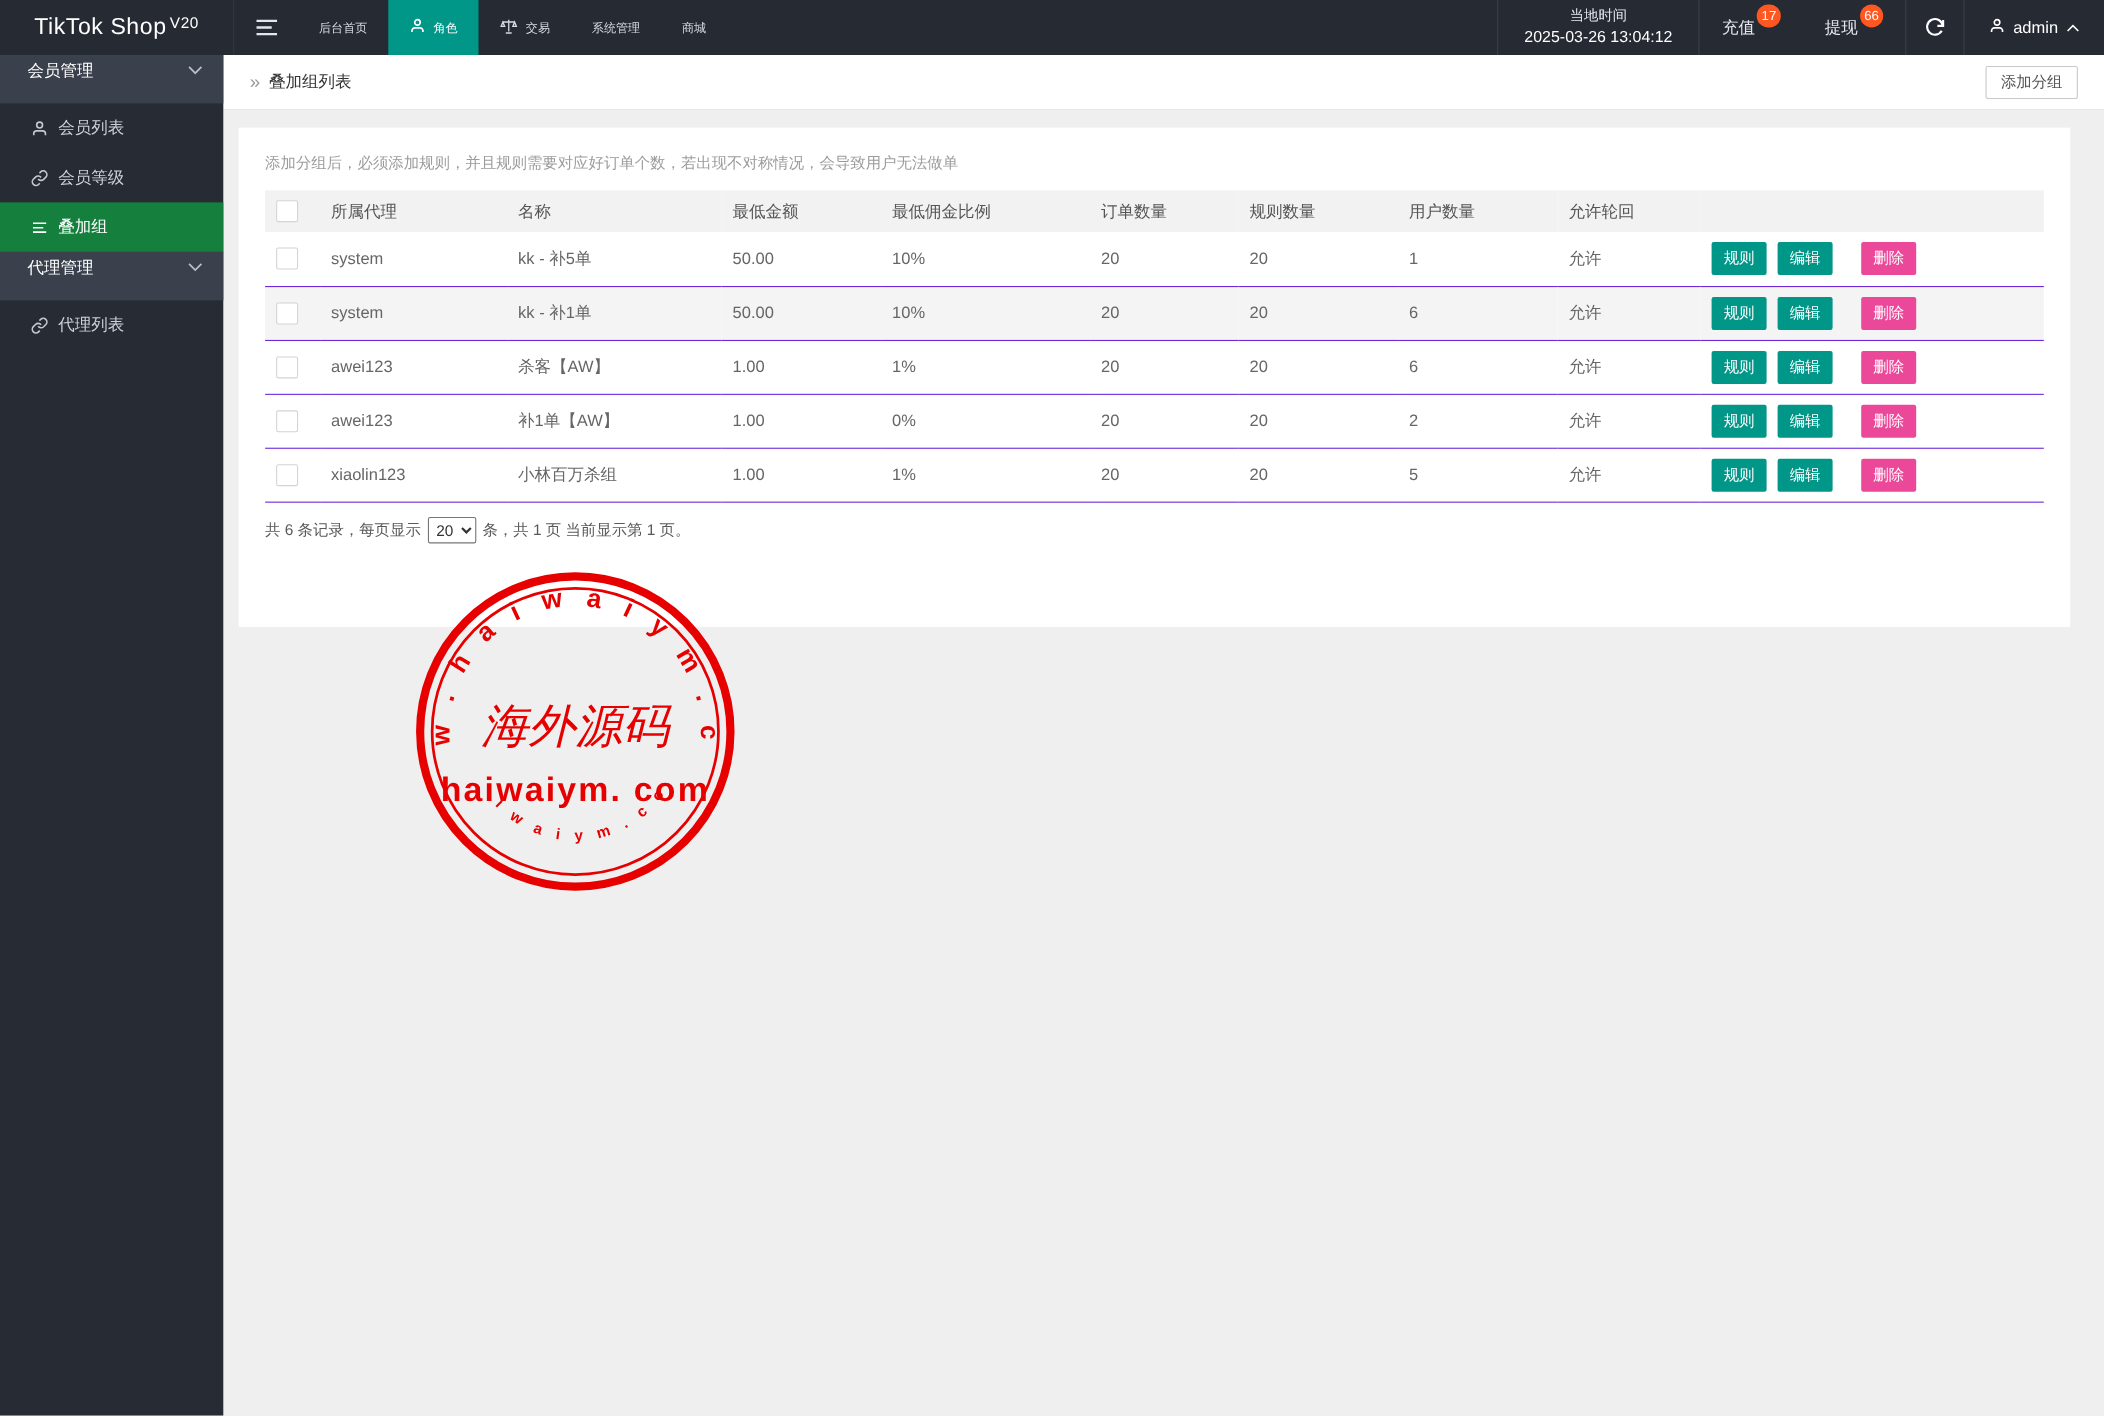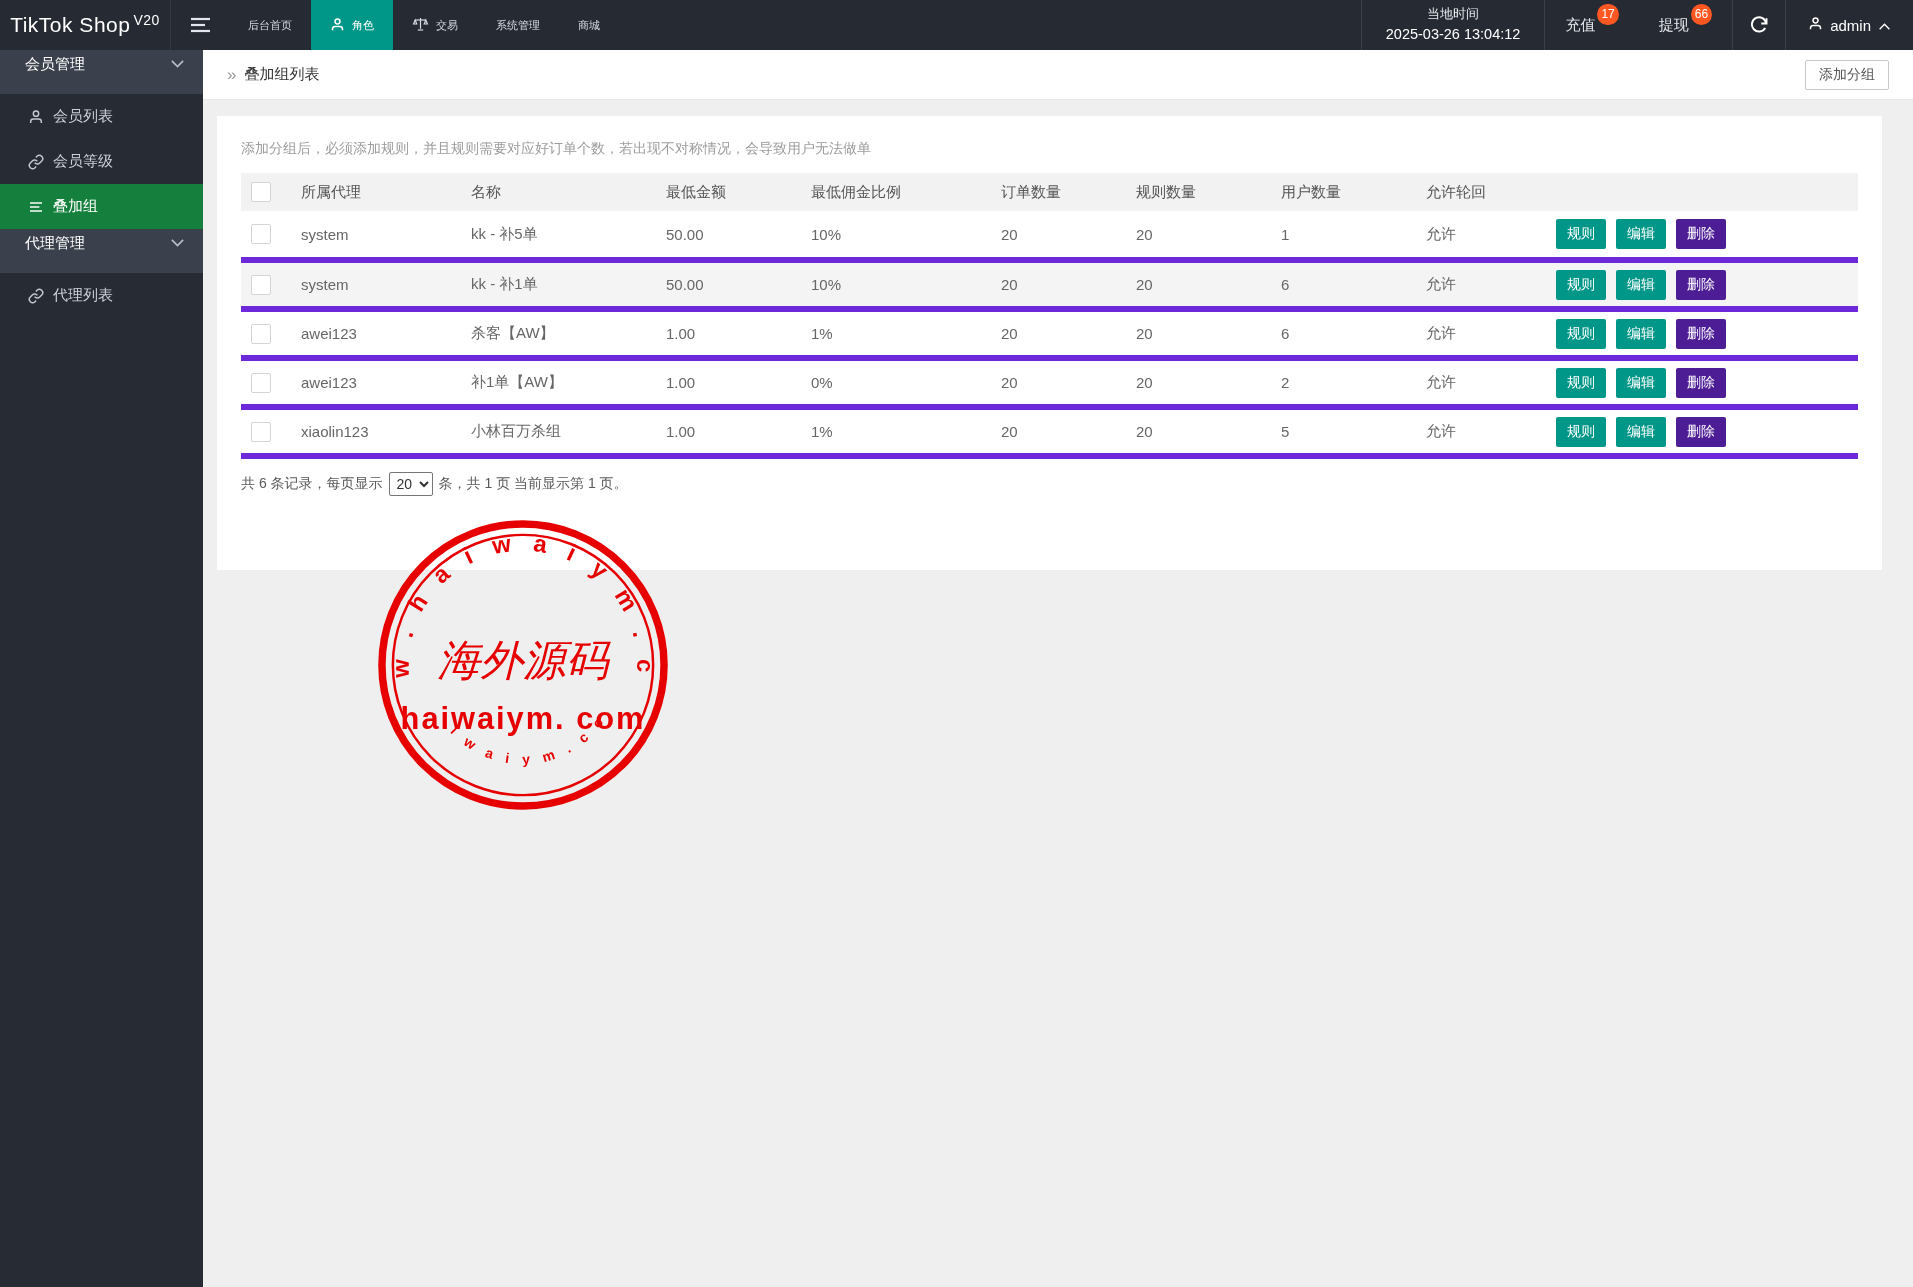--- a/index.html
+++ b/index.html
@@ -11,21 +11,21 @@
     overflow: hidden;
     color: #333;
   }
   
   .navbar {
     position: absolute; top: 0; left: 0; width: 1913px; height: 50px;
     background: #262a33; display: flex; align-items: stretch; color: #d7dbe2;
     z-index: 10;
   }
   .logo {
-    width: 171px; display: flex; align-items: center; justify-content: center;
+    width: 213px; display: flex; align-items: center; justify-content: center;
     color: #fff; font-size: 21px; letter-spacing: 0.5px; border-right: 1px solid #323742;
   }
   .logo sup { font-size: 14px; margin-left: 3px; margin-top: -10px; }
   .nav-burger { width: 58px; display: flex; align-items: center; justify-content: center; cursor: pointer; color: #e3e6ec; }
   .nav-burger svg { display: block; }
   .nav-tabs { display: flex; align-items: stretch; }
   .nav-tab {
     display: flex; align-items: center; gap: 7px; padding: 0 19px;
     font-size: 11px; cursor: pointer; color: #d7dbe2;
   }
@@ -85,35 +85,35 @@
     background: #fff; padding: 24px;
   }
   .hint { font-size: 14px; color: #9c9c9c; margin-bottom: 15px; }
   table.list { width: 100%; border-collapse: collapse; table-layout: fixed; }
   table.list th {
     background: #f2f2f2; font-weight: normal; text-align: left;
     font-size: 15px; color: #555; height: 38px; padding: 0 10px;
   }
   table.list td {
     height: 49px; font-size: 15px; color: #666; padding: 0 10px;
-    border-bottom: 6px solid #6d28d9; background: #fff;
+    border-bottom: 1px solid #6d28d9; background: #fff;
   }
   table.list tr.hovered td { background: #f4f4f4; }
   .cbx {
     appearance: none; -webkit-appearance: none; width: 20px; height: 20px;
     border: 1px solid #d4d4d4; background: #fff; border-radius: 2px;
     vertical-align: middle; cursor: pointer; display: inline-block;
   }
   .act-btn {
     display: inline-block; border: none; border-radius: 2px; color: #fff;
     font-size: 14px; padding: 6px 11px; margin-right: 10px; cursor: pointer;
     font-family: "Liberation Sans", sans-serif;
   }
   .act-teal { background: #009688; }
-  .act-orange { background: #4c1d95; }
+  .act-orange { background: #ec4899; margin-left: 16px; }
   .pager { margin-top: 13px; font-size: 14px; color: #595959; display: flex; align-items: center; gap: 6px; }
   .pager select {
     font-size: 14px; color: #333; border: 1px solid #767676; border-radius: 2px;
     padding: 2px 3px; background: #fff; font-family: "Liberation Sans", sans-serif;
   }
   
   .stamp {
     position: absolute; left: 374px; top: 516px; width: 298px; height: 298px;
     z-index: 60; pointer-events: none;
   }

